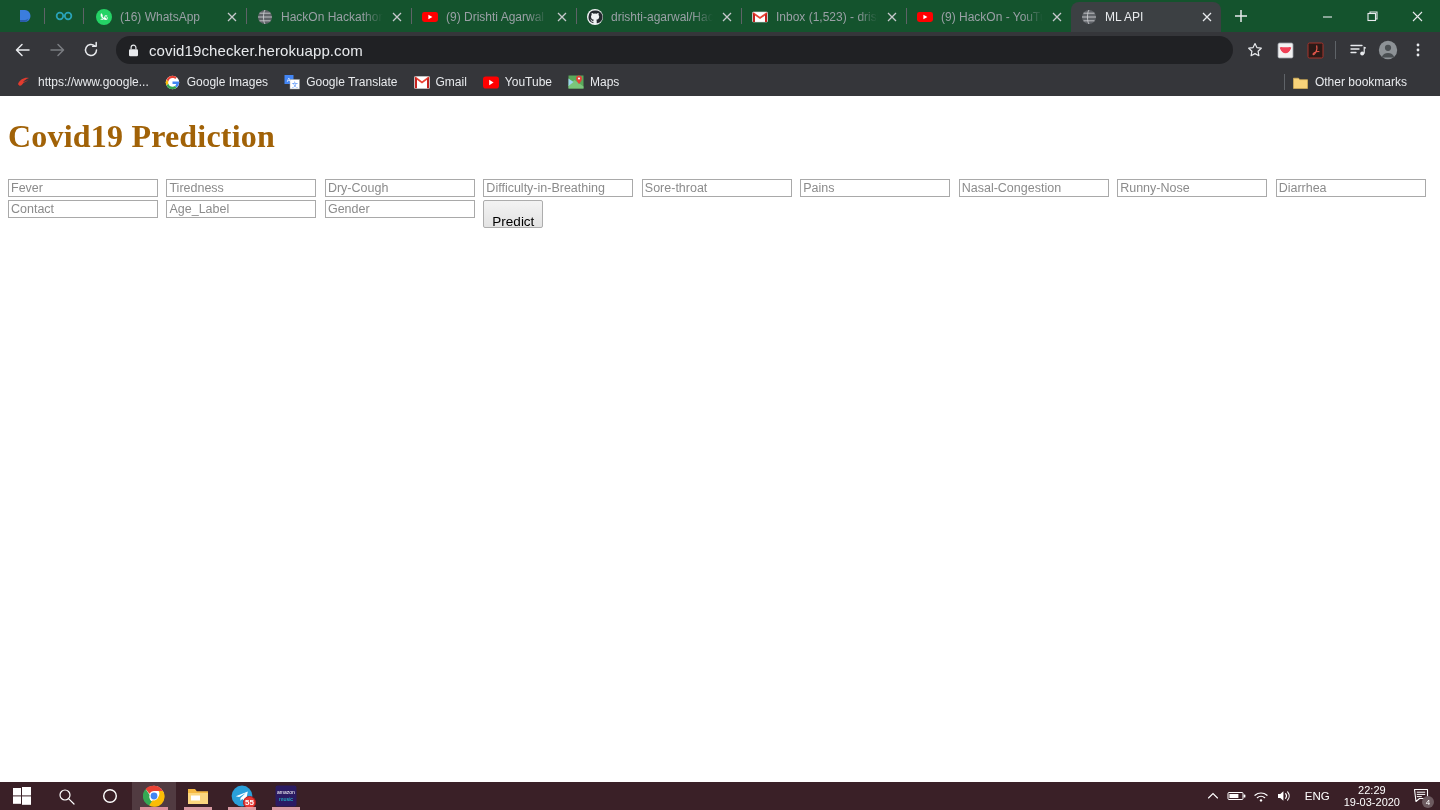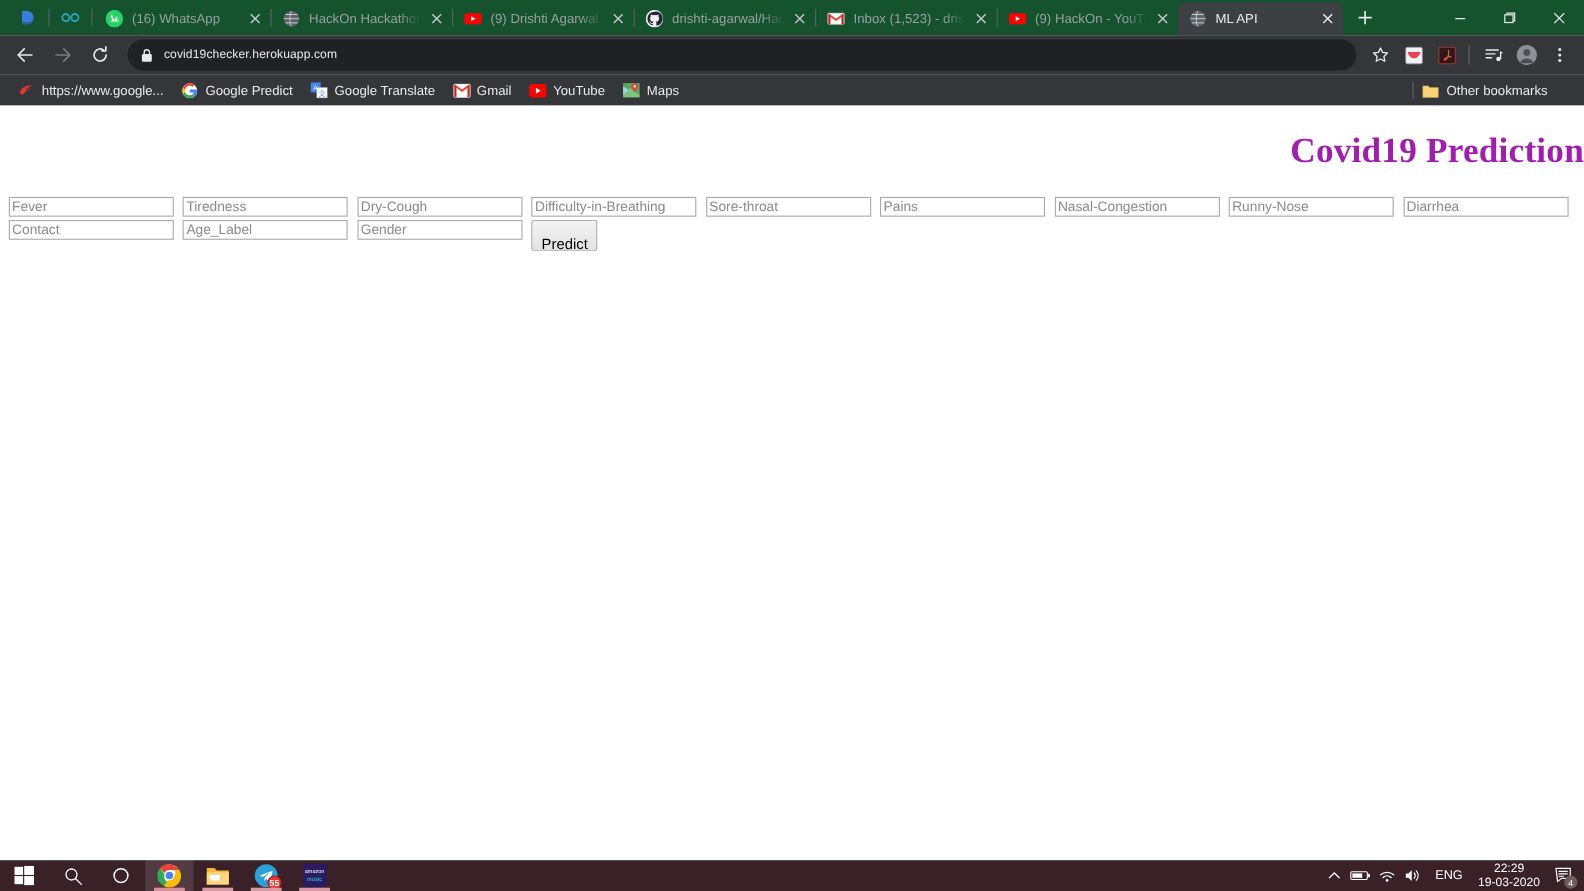--- a/index.html
+++ b/index.html
@@ -54,43 +54,43 @@
 
   
   .toolbar {
     height: 36px; background: #35363a; display: flex; align-items: center;
     padding: 0 8px;
   }
   .nav-btn { width: 30px; height: 30px; display: flex; align-items: center; justify-content: center; margin-right: 4px; }
   .omnibox {
     flex: 1 1 auto; height: 28px; background: #202124; border-radius: 14px;
     display: flex; align-items: center; padding: 0 12px; margin: 0 6px;
-    color: #e8eaed; font-size: 11px;
+    color: #e8eaed; font-size: 15px;
   }
   .omnibox .lock { margin-right: 10px; display: flex; }
   .omnibox .url { white-space: nowrap; overflow: hidden; letter-spacing: 0.1px; }
   .tb-icon { width: 28px; height: 28px; display: flex; align-items: center; justify-content: center; margin-left: 2px; }
   .tb-sep { width: 1px; height: 18px; background: #5f6368; margin: 0 6px; }
 
   
   .bookmarks {
     height: 28px; background: #35363a; display: flex; align-items: center;
     padding: 0 8px; color: #e8eaed; font-size: 12px; position: relative;
   }
   .bm { display: flex; align-items: center; padding: 0 8px; height: 22px; white-space: nowrap; }
   .bm .bm-ico { width: 16px; height: 16px; margin-right: 6px; display: flex; align-items: center; justify-content: center; }
   .bm-right { position: absolute; right: 25px; display: flex; align-items: center; }
   .bm-divider { width: 1px; height: 16px; background: #5f6368; margin-right: 8px; }
 
   
   .page { position: absolute; top: 96px; left: 0; width: 1440px; height: 686px; background: #fff; overflow: hidden; }
   .page h1 {
     font-family: "Liberation Serif", serif;
-    font-size: 32px; font-weight: bold; color: #a21caf;
-    margin: 22px 0 0 8px; letter-spacing: 0.2px; text-align: right;
+    font-size: 32px; font-weight: bold; color: #a16207;
+    margin: 22px 0 0 8px; letter-spacing: 0.2px;
   }
   .form-area { margin-top: 24px; padding-left: 8px; }
   .row { display: block; white-space: nowrap; line-height: 0; }
   .row + .row { margin-top: 3px; }
   input.field {
     width: 150px; height: 18px;
     font-family: "Liberation Sans", sans-serif; font-size: 12.5px;
     border: 1px solid #a9a9a9; background: #fff; color: #000;
     padding: 1px 2px; margin-right: 4px; vertical-align: top;
     border-radius: 0; outline: none;
@@ -373,21 +373,21 @@
     <div class="bm">
       <span class="bm-ico">
         <svg width="15" height="15" viewBox="0 0 16 16">
           <circle cx="8" cy="8" r="7.2" fill="#fff"></circle>
           <path d="M8 3.2c1.3 0 2.3.5 2.9 1l1.6-1.6A6.7 6.7 0 0 0 1.6 5.3l2 1.5A4.6 4.6 0 0 1 8 3.2z" fill="#EA4335"></path>
           <path d="M15 8.2c0-.5 0-1-.1-1.4H8v2.8h4a3.4 3.4 0 0 1-1.5 2.2l2.1 1.6A6.8 6.8 0 0 0 15 8.2z" fill="#4285F4"></path>
           <path d="M3.6 9.2A4.4 4.4 0 0 1 3.4 8c0-.4 0-.8.2-1.2l-2-1.5A6.8 6.8 0 0 0 .8 8c0 1.1.3 2.1.8 3z" fill="#FBBC05"></path>
           <path d="M8 15c1.9 0 3.4-.6 4.6-1.7l-2.1-1.6c-.6.4-1.4.7-2.5.7a4.6 4.6 0 0 1-4.4-3.2l-2 1.6A6.8 6.8 0 0 0 8 15z" fill="#34A853"></path>
         </svg>
       </span>
-      <span>Google Predict</span>
+      <span>Google Images</span>
     </div>
     <div class="bm">
       <span class="bm-ico">
         <svg width="16" height="16" viewBox="0 0 16 16">
           <rect x="0.5" y="1" width="9" height="9" fill="#4285F4"></rect>
           <rect x="6" y="5.5" width="9.5" height="9.5" fill="#fff" stroke="#9aa0a6" stroke-width=".5"></rect>
           <text x="4.8" y="8" font-size="6" fill="#fff" text-anchor="middle" font-family="Liberation Sans, sans-serif">A</text>
           <text x="11" y="13" font-size="6.5" fill="#4285F4" text-anchor="middle" font-family="Liberation Sans, sans-serif">文</text>
         </svg>
       </span>

